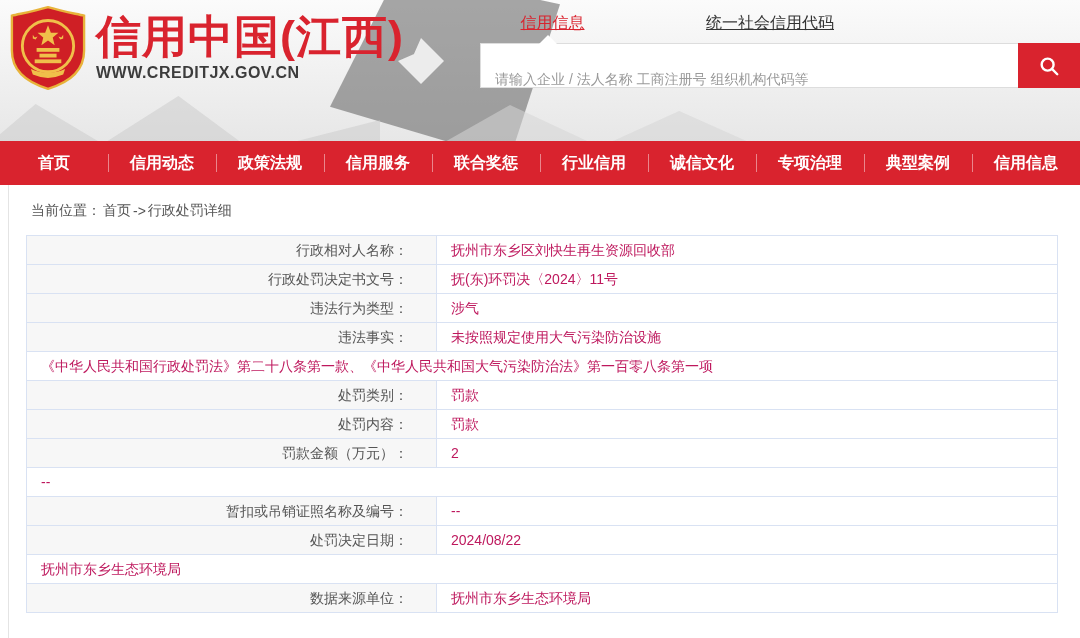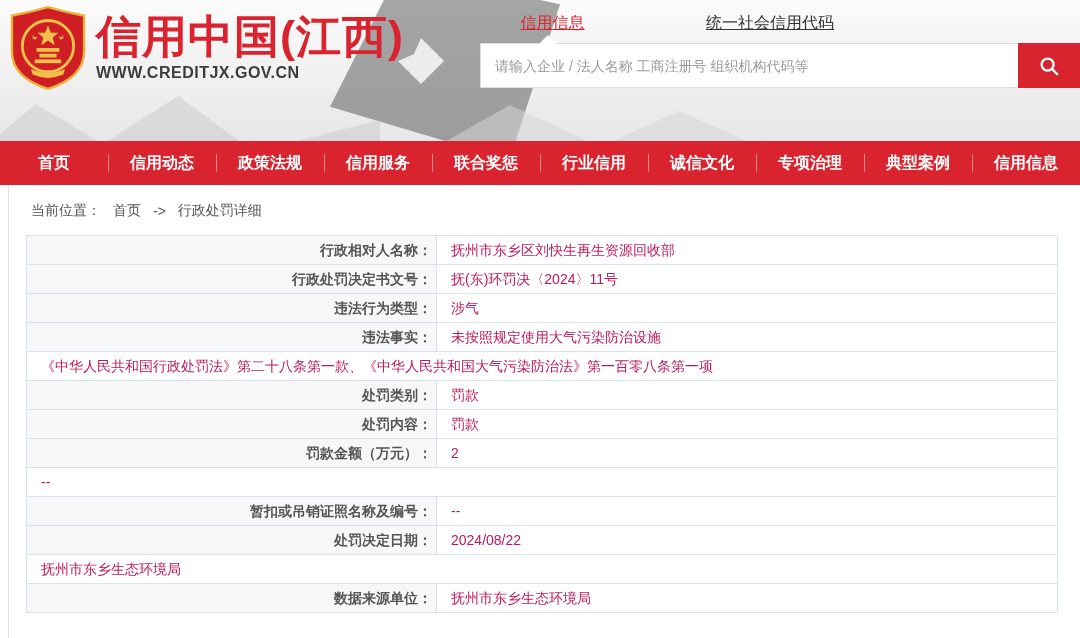--- a/index.html
+++ b/index.html
@@ -54,21 +54,21 @@
   .search-tab {
     font-size: 16px; color: #333; cursor: pointer; text-align: center;
     flex: 0 0 auto; white-space: nowrap; text-decoration: underline;
   }
   .search-tab.t0 { width: 145px; }
   .search-tab.t1 { width: 290px; }
   .search-tab.t2 { width: 150px; }
   .search-tab.active { color: #d9232e; }
   .search-box {
     position: relative; margin-top: 5px; height: 45px; width: 600px;
-    background: #fff; border: 1px solid #ddd; display: flex;
+    background: #fff; border: 1px solid #ddd; display: flex; align-items: flex-end;
   }
   .search-box::before {
     content: ""; position: absolute; left: 58px; top: -9px;
     border-left: 9px solid transparent; border-right: 9px solid transparent;
     border-bottom: 9px solid #fff;
   }
   .search-input {
     flex: 1; border: none; outline: none; font-size: 14px; color: #333;
     padding: 0 14px; background: transparent;
     font-family: "Liberation Sans", "DejaVu Sans", sans-serif;
@@ -99,37 +99,36 @@
     white-space: nowrap;
   }
 
   
   .content {
     width: 1072px; margin-left: 8px; border-left: 1px solid #e4e4e4;
     min-height: 453px; background: #fff; padding-top: 14px;
   }
   .breadcrumb {
     font-size: 14px; color: #555; padding-left: 22px; height: 24px;
-    display: flex; align-items: center; gap: 12px; white-space: nowrap;
+    display: flex; align-items: center; gap: 2px; white-space: nowrap;
   }
   .breadcrumb .crumb-home { color: #555; text-decoration: none; cursor: pointer; }
 
   .detail-table {
     margin: 12px 0 0 17px; width: 1032px;
     border: 1px solid #d9e2f3; border-bottom: 1px solid #d9e2f3;
   }
   .trow { display: flex; border-bottom: 1px solid #d9e2f3; }
   .trow:last-child { border-bottom: none; }
   .cell { font-size: 14px; line-height: 20px; display: flex; align-items: center; }
   .cell.label {
     width: 410px; background: #f7f7f7; color: #555;
     justify-content: flex-end; text-align: right;
-    padding: 4px 4px 4px 130px; min-height: 28px;
+    padding: 4px 28px 4px 130px; min-height: 28px;
     border-right: 1px solid #d9e2f3;
-    font-weight: bold;
   }
   .cell.value {
     flex: 1; background: #fff; color: #be185d;
     padding: 4px 10px 4px 14px; min-height: 28px; text-align: left;
   }
 </style>
 </head>
 <body>
 
 <div class="site-header">

